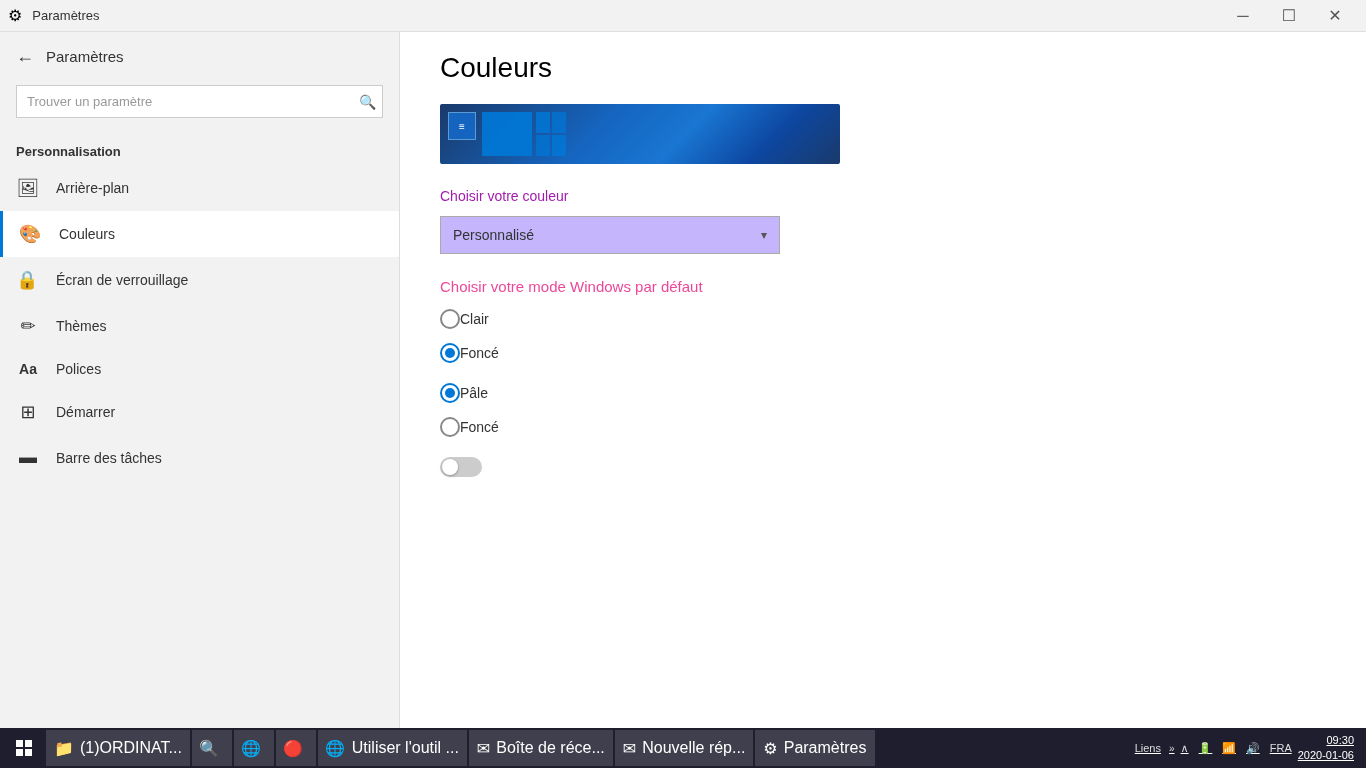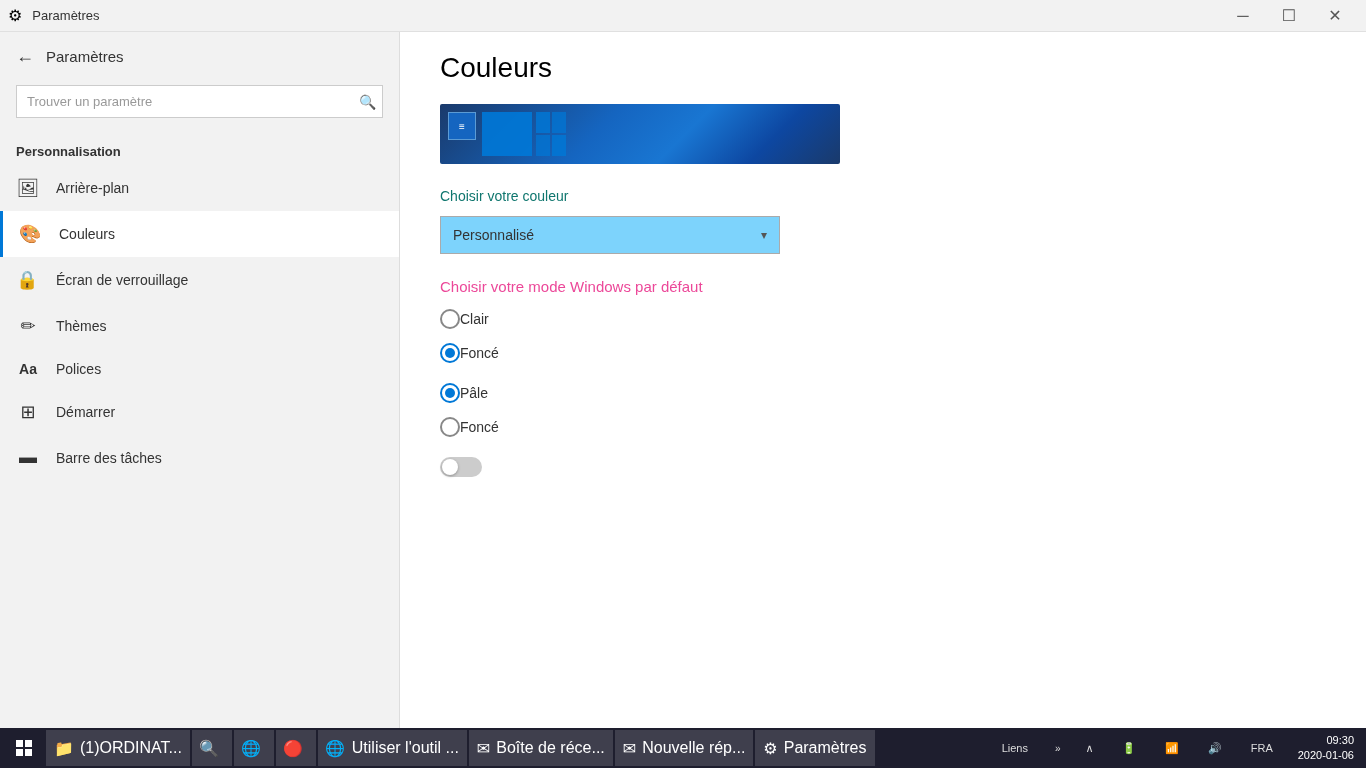--- a/index.html
+++ b/index.html
@@ -77,27 +77,27 @@
       display: flex; align-items: flex-start; padding: 8px;
     }
     .preview-taskbar-icon {
       width: 28px; height: 28px; background: #1565c0; border: 1px solid #5b9bd5;
       display: flex; align-items: center; justify-content: center; color: #fff;
       font-size: 12px; margin-right: 6px; flex-shrink: 0;
     }
     .preview-tiles { display: flex; gap: 4px; }
 
     
-    .section-heading { font-size: 14px; color: #0f766e; margin-bottom: 12px; margin-top: 4px; }
+    .section-heading { font-size: 14px; color: #a21caf; margin-bottom: 12px; margin-top: 4px; }
 
     
     .dropdown-wrapper { margin-bottom: 24px; }
     .dropdown {
       width: 340px; padding: 10px 12px; border: 1px solid #aaa;
-      background: #7dd3fc; font-size: 14px; color: #333; display: flex;
+      background: #c4b5fd; font-size: 14px; color: #333; display: flex;
       align-items: center; justify-content: space-between; cursor: pointer;
       position: relative;
     }
     .dropdown-arrow { font-size: 12px; color: #555; }
 
     
     .radio-group { margin-bottom: 20px; }
     .radio-group-label { font-size: 15px; color: #ec4899; margin-bottom: 14px; font-weight: 400; }
     .radio-option {
       display: flex; align-items: center; gap: 0; margin-bottom: 14px;
@@ -129,22 +129,22 @@
     .taskbar-app {
       display: flex; align-items: center; gap: 6px; padding: 4px 8px;
       background: rgba(255,255,255,0.15); border: none; cursor: pointer;
       color: #fff; font-size: 12px; height: 36px; min-width: 120px;
       max-width: 160px; overflow: hidden;
     }
     .taskbar-app-icon { font-size: 16px; flex-shrink: 0; }
     .taskbar-app-label { white-space: nowrap; overflow: hidden; text-overflow: ellipsis; font-size: 16px; }
     .taskbar-spacer { flex: 1; }
     .taskbar-tray {
-      display: flex; align-items: center; gap: 21px; padding: 0 8px;
-      color: #fff; font-size: 11px;
+      display: flex; align-items: center; gap: 2px; padding: 0 8px;
+      color: #fff; font-size: 11px; text-decoration: underline;
     }
     .tray-item { cursor: pointer; padding: 2px 4px; font-size: 11px; color: #ddd; }
     .tray-clock { text-align: right; font-size: 11px; color: #fff; line-height: 1.4; }
     .tray-links { font-size: 11px; color: #ddd; padding: 0 6px; }
     .tray-chevron { font-size: 10px; color: #ddd; cursor: pointer; }
 
     
     .content::-webkit-scrollbar { width: 6px; }
     .content::-webkit-scrollbar-thumb { background: #ccc; }
     .sidebar::-webkit-scrollbar { width: 4px; }

